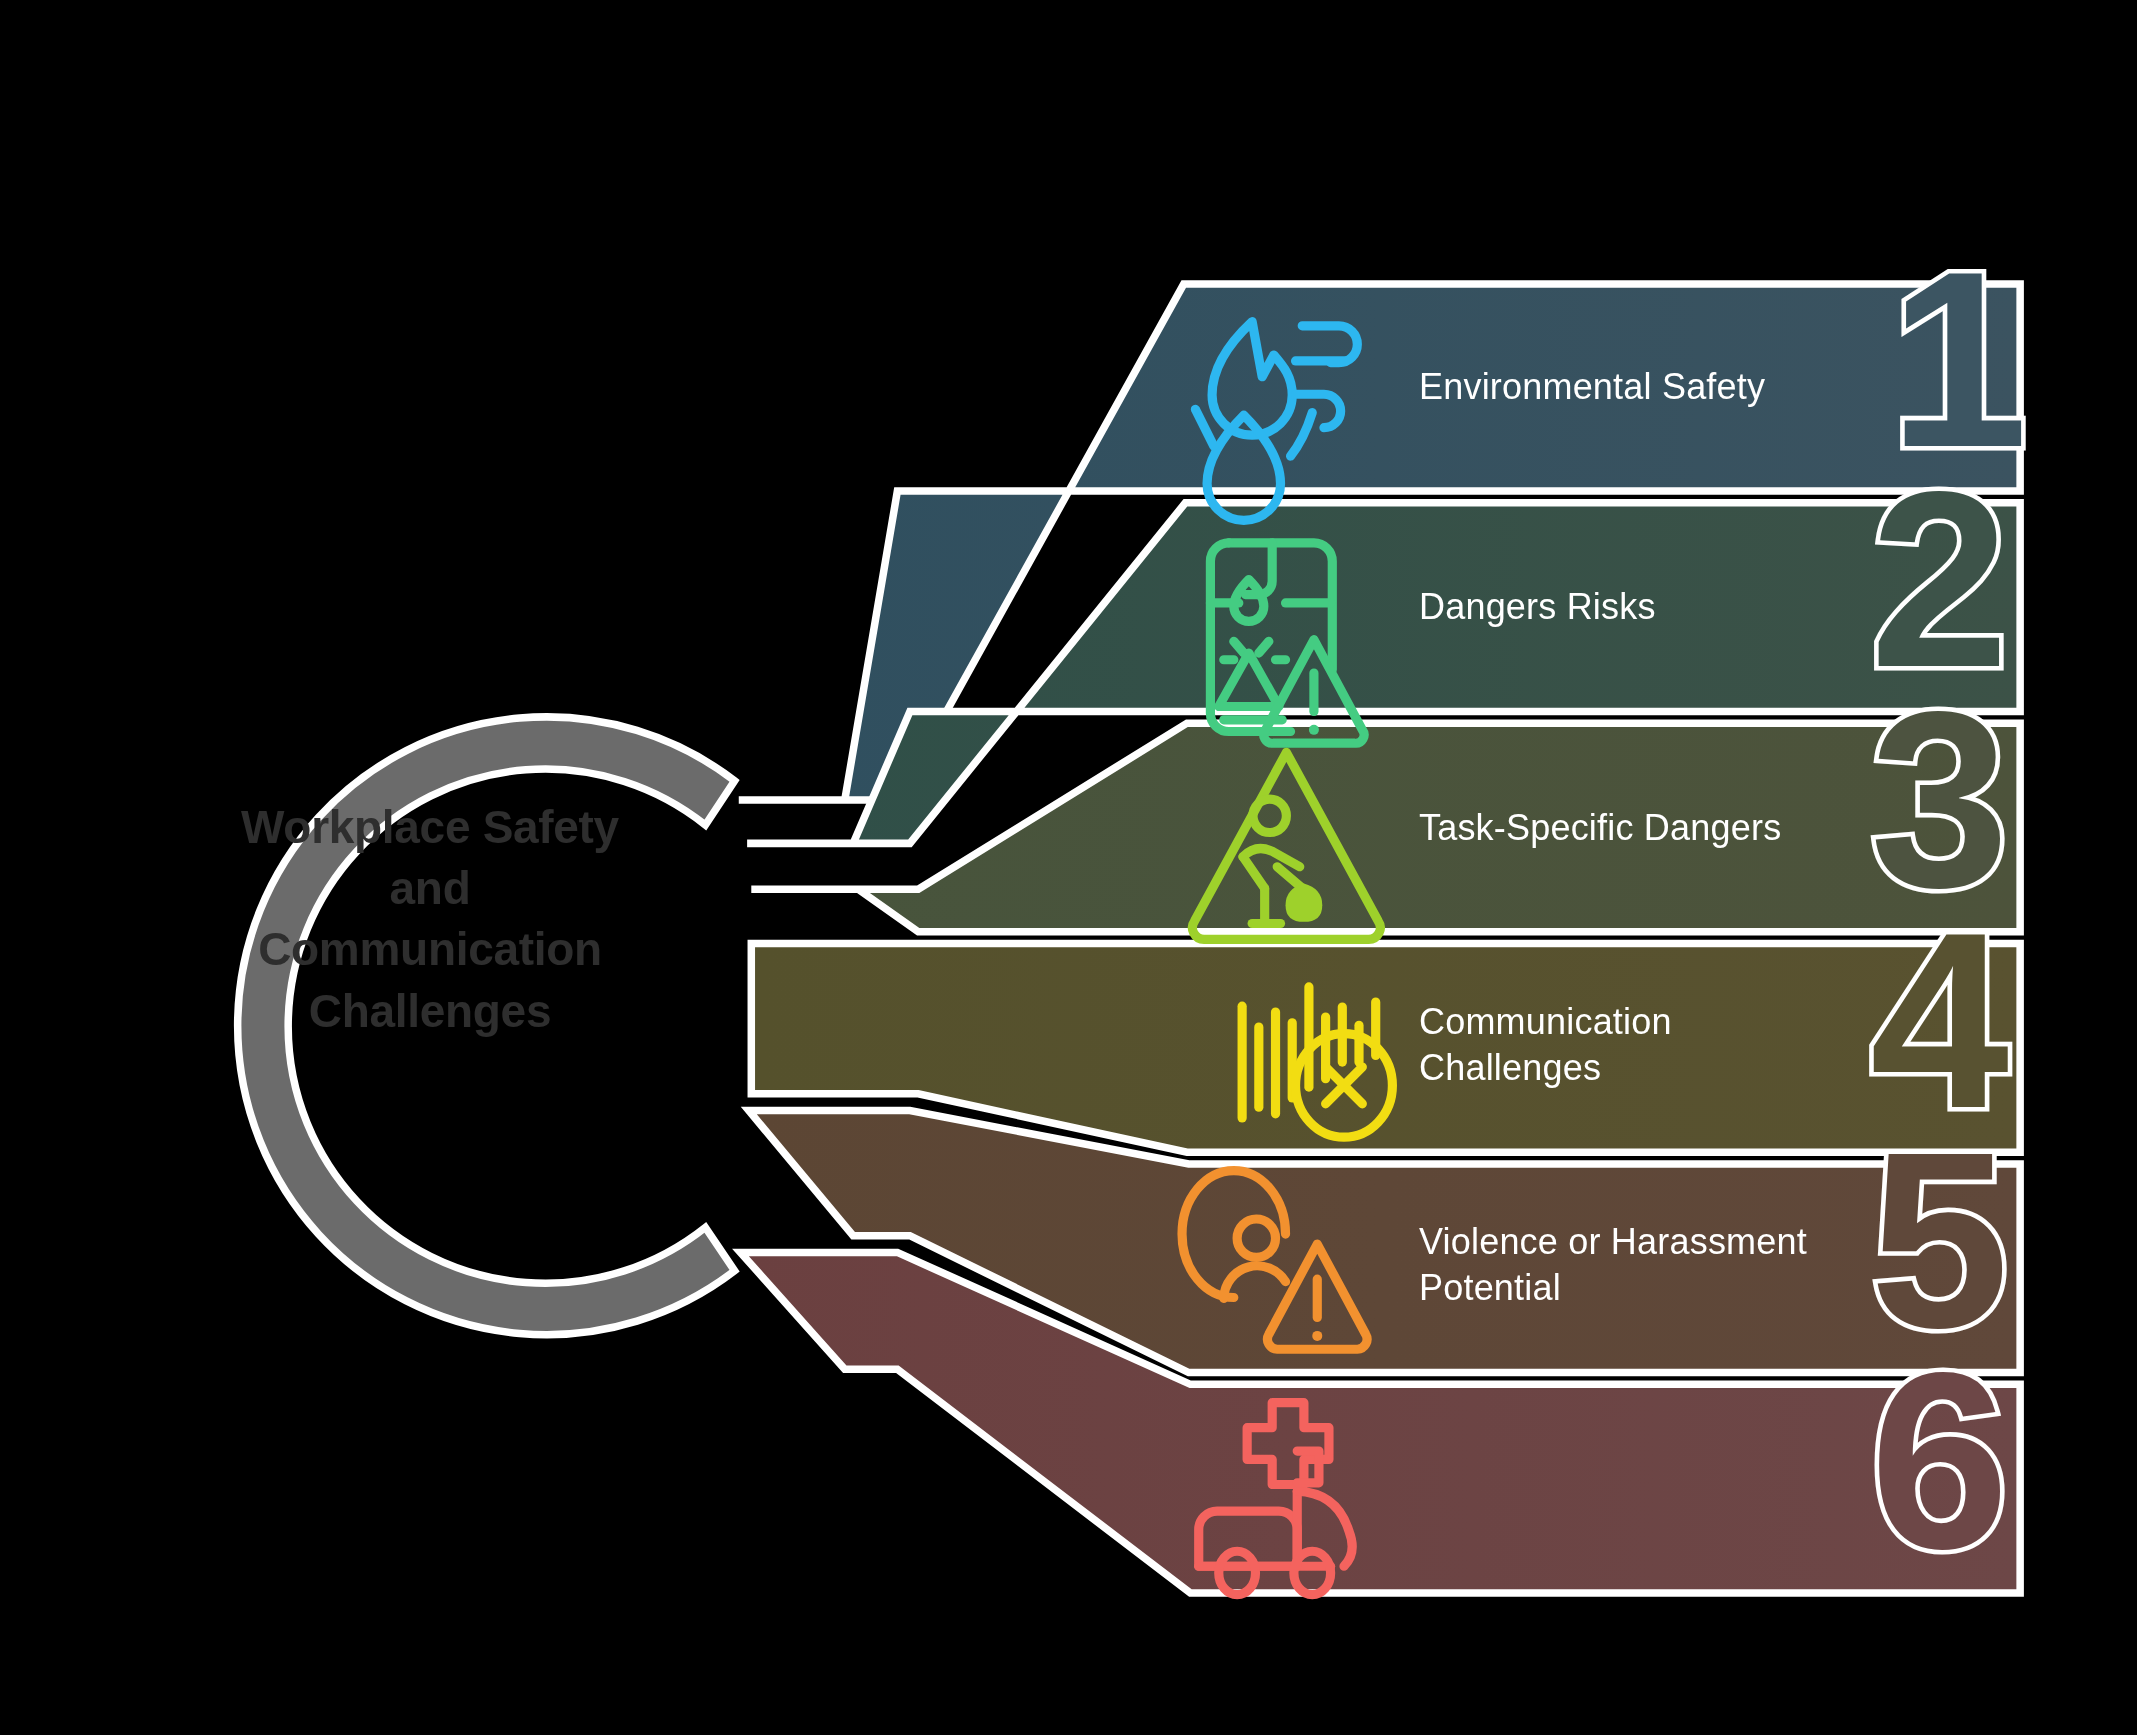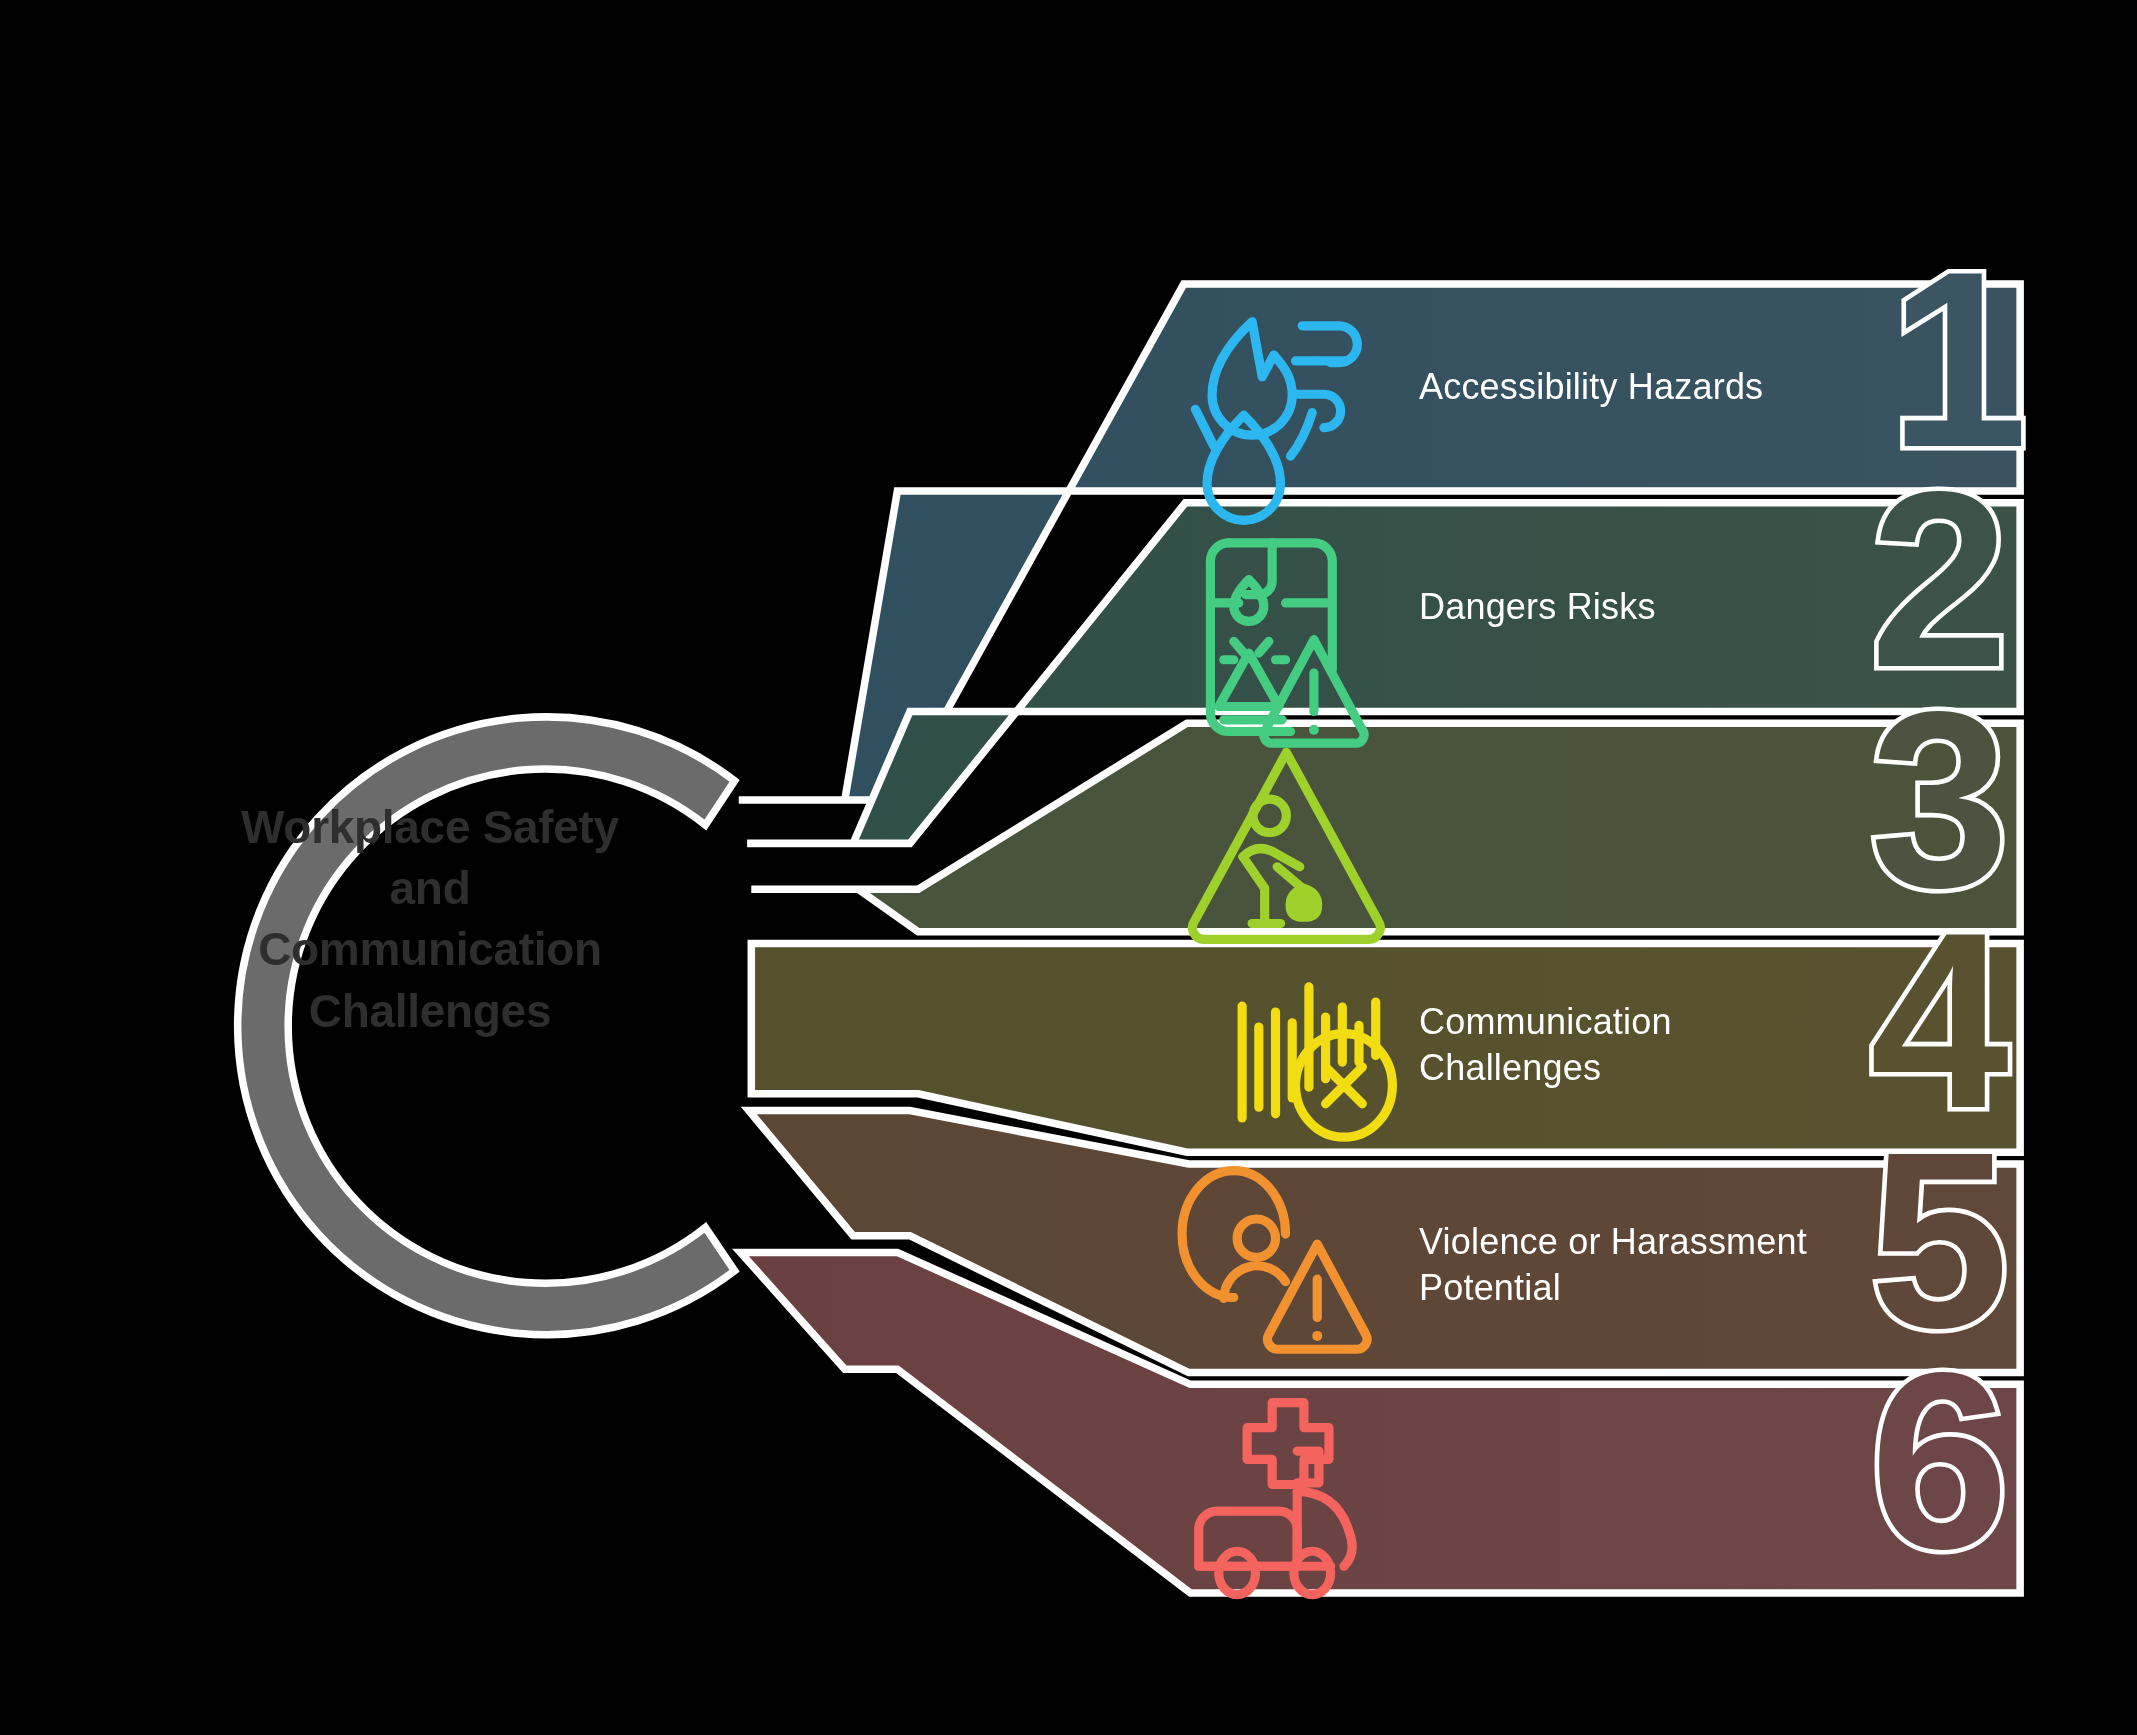--- a/index.html
+++ b/index.html
@@ -151,22 +151,23 @@
       <path d="M1458,1810 h74 a22 22 0 0 1 22,22 v44 h-118 v-44 a22 22 0 0 1 22,-22 z"></path>
       <path d="M1436,1876 h158"></path>
       <path d="M1554,1786 v90"></path>
       <path d="M1554,1786 q48,2 62,48 q10,26 -6,42"></path>
       <path d="M1554,1738 h26 v38 h-26"></path>
       <ellipse cx="1482" cy="1884" rx="22" ry="26"></ellipse>
       <ellipse cx="1572" cy="1884" rx="22" ry="26"></ellipse>
     </g>
   </svg>
 
-  <div class="band-label" style="left:1419px;top:364px;">Accessibility Hazards</div>
+  <div class="band-label" style="left:1419px;top:364px;">Environmental Safety</div>
   <div class="band-label" style="left:1419px;top:584px;">Dangers Risks</div>
+  <div class="band-label" style="left:1419px;top:805px;">Task-Specific Dangers</div>
   <div class="band-label" style="left:1419px;top:999px;">Communication
 Challenges</div>
   <div class="band-label" style="left:1419px;top:1219px;">Violence or Harassment
 Potential</div>
 
   <div class="num" style="left:1889px;top:235px;color:#3c5562;
               -webkit-text-stroke:9.2px #ffffff;paint-order:stroke fill;">1</div>
   <div class="num" style="left:1870px;top:455px;color:#3d5349;
               -webkit-text-stroke:9.2px #ffffff;paint-order:stroke fill;">2</div>
   <div class="num" style="left:1870px;top:675px;color:#4d5340;

